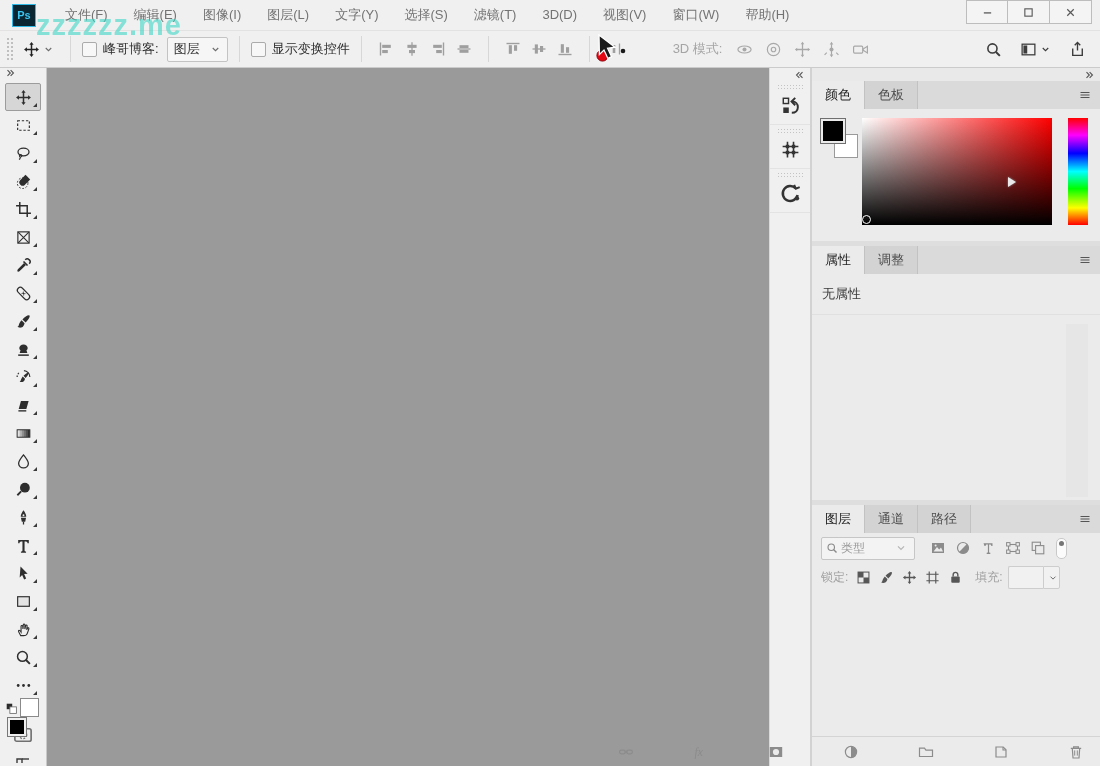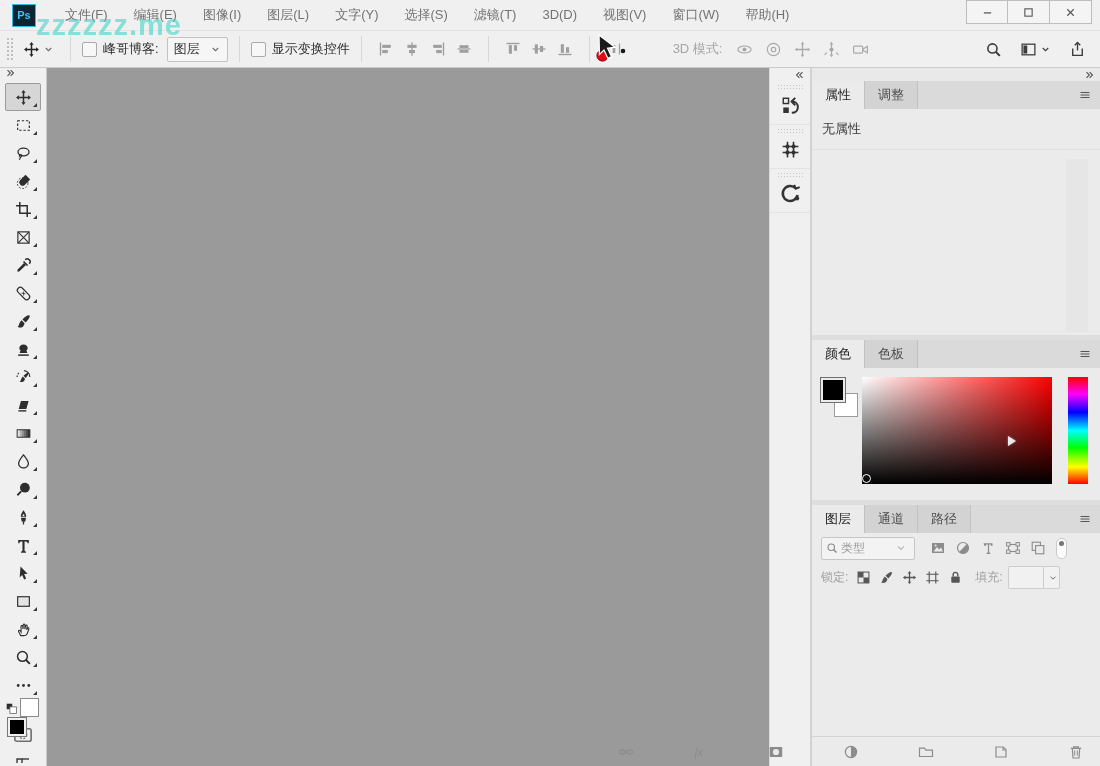--- a/index.html
+++ b/index.html
@@ -612,56 +612,56 @@
 
     <div class="dock">
       <div class="dock-collapse">
         <span class="icon" id="dock-chev">
             <svg viewBox="0 0 16 16" xmlns="http://www.w3.org/2000/svg">
               <path d="M4 3.5 8.5 8 4 12.5M9 3.5 13.5 8 9 12.5" fill="none" stroke="currentColor" stroke-width="1.8"></path>
             </svg>
           </span>
       </div>
 
+      <div class="panel" style="height:160px;flex:0 0 auto">
+        <div class="tabbar" id="color-tabs">
+            <div class="tab active">颜色</div>
+            <div class="tab">色板</div>
+            <span class="icon panel-menu">
+              <svg viewBox="0 0 16 16" xmlns="http://www.w3.org/2000/svg">
+                <path d="M2 4.6h12M2 8h12M2 11.4h12" stroke="currentColor" stroke-width="1.5"></path>
+              </svg>
+            </span>
+          </div>
+        <div class="color-body">
+          <div class="cp-swatches">
+            <div class="cp-bg"></div>
+            <div class="cp-fg"></div>
+          </div>
+          <div class="cp-grad">
+            <div class="cp-picker"></div>
+          </div>
+          <div class="cp-tri"></div>
+          <div class="cp-hue"></div>
+        </div>
+      </div>
+
       <div class="panel" style="height:254px;flex:0 0 auto">
         <div class="tabbar" id="props-tabs">
             <div class="tab active">属性</div>
             <div class="tab">调整</div>
             <span class="icon panel-menu">
               <svg viewBox="0 0 16 16" xmlns="http://www.w3.org/2000/svg">
                 <path d="M2 4.6h12M2 8h12M2 11.4h12" stroke="currentColor" stroke-width="1.5"></path>
               </svg>
             </span>
           </div>
         <div class="props-body">
           <div class="props-row">无属性</div>
           <div class="scroll-strip"></div>
-        </div>
-      </div>
-
-      <div class="panel" style="height:160px;flex:0 0 auto">
-        <div class="tabbar" id="color-tabs">
-            <div class="tab active">颜色</div>
-            <div class="tab">色板</div>
-            <span class="icon panel-menu">
-              <svg viewBox="0 0 16 16" xmlns="http://www.w3.org/2000/svg">
-                <path d="M2 4.6h12M2 8h12M2 11.4h12" stroke="currentColor" stroke-width="1.5"></path>
-              </svg>
-            </span>
-          </div>
-        <div class="color-body">
-          <div class="cp-swatches">
-            <div class="cp-bg"></div>
-            <div class="cp-fg"></div>
-          </div>
-          <div class="cp-grad">
-            <div class="cp-picker"></div>
-          </div>
-          <div class="cp-tri"></div>
-          <div class="cp-hue"></div>
         </div>
       </div>
 
       <div class="panel" style="flex:1">
         <div class="tabbar" id="layers-tabs">
             <div class="tab active">图层</div>
             <div class="tab">通道</div>
             <div class="tab">路径</div>
             <span class="icon panel-menu">
               <svg viewBox="0 0 16 16" xmlns="http://www.w3.org/2000/svg">

